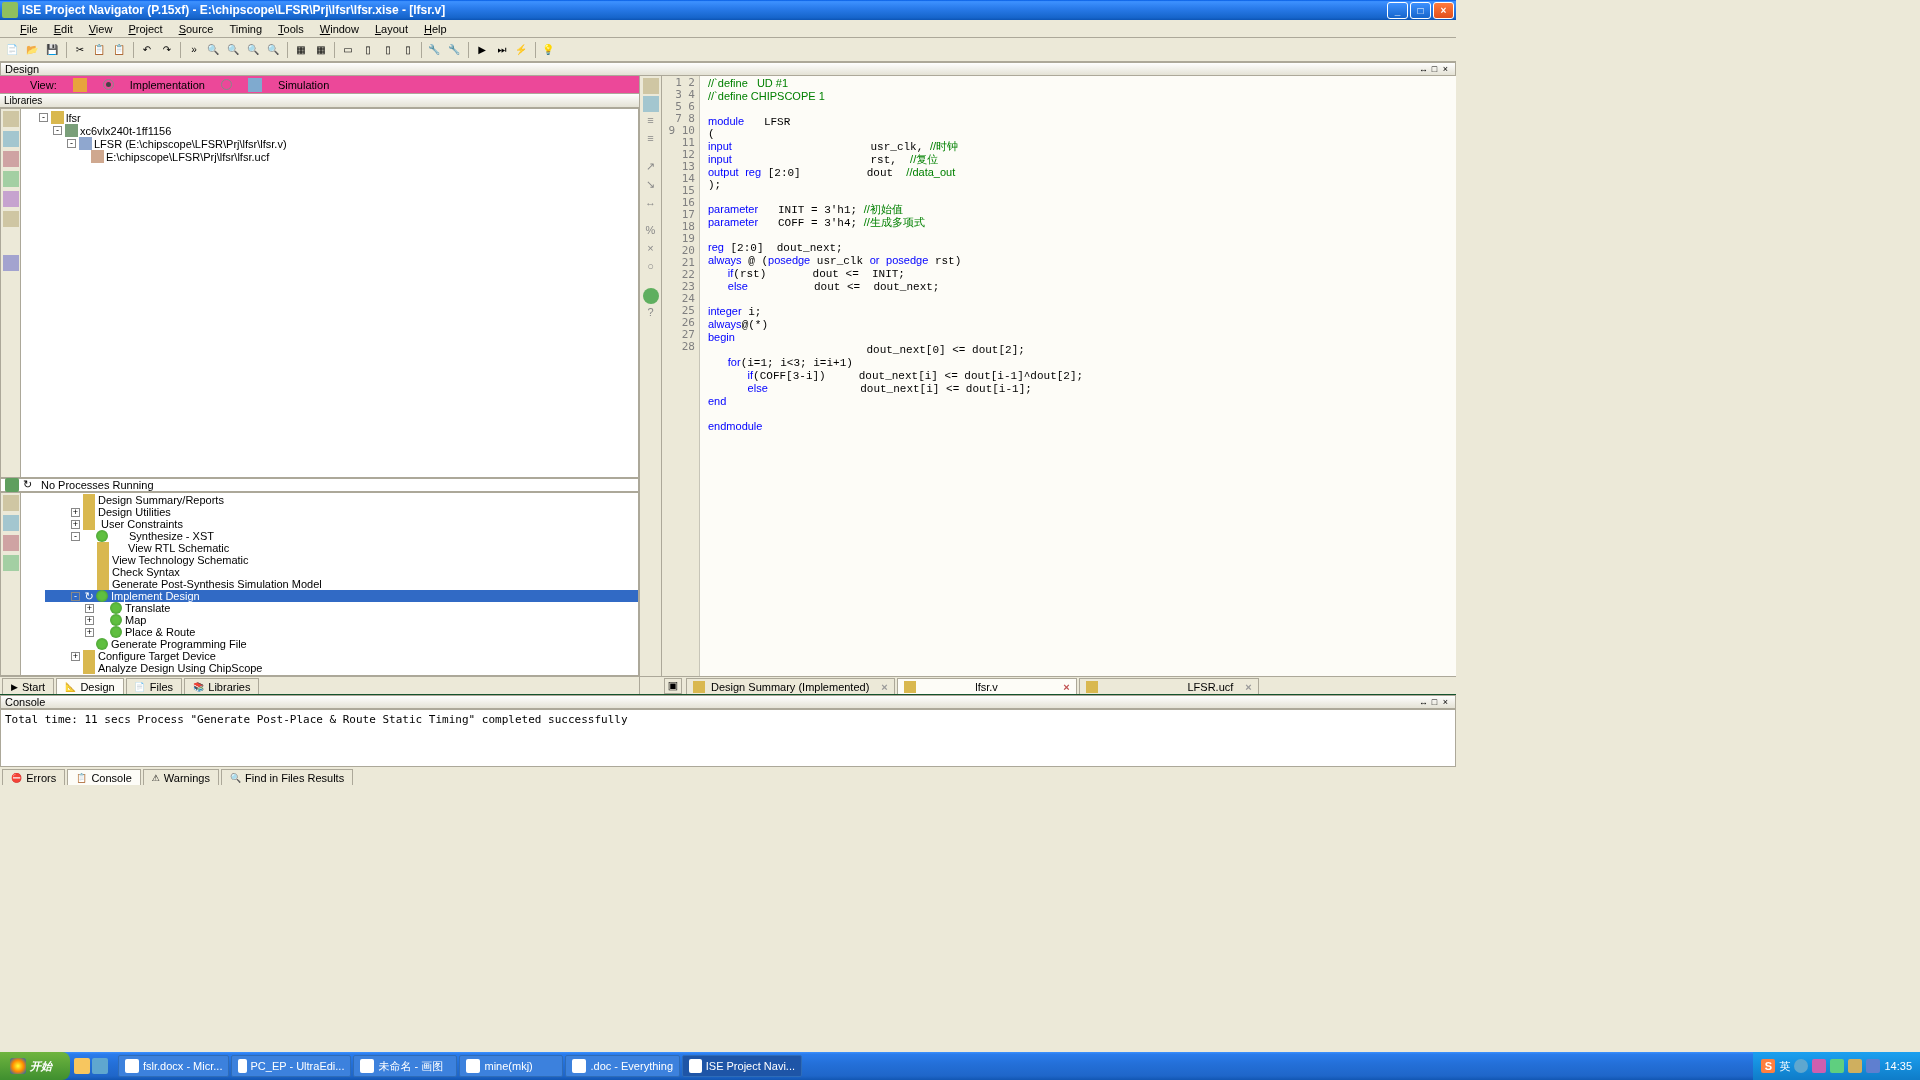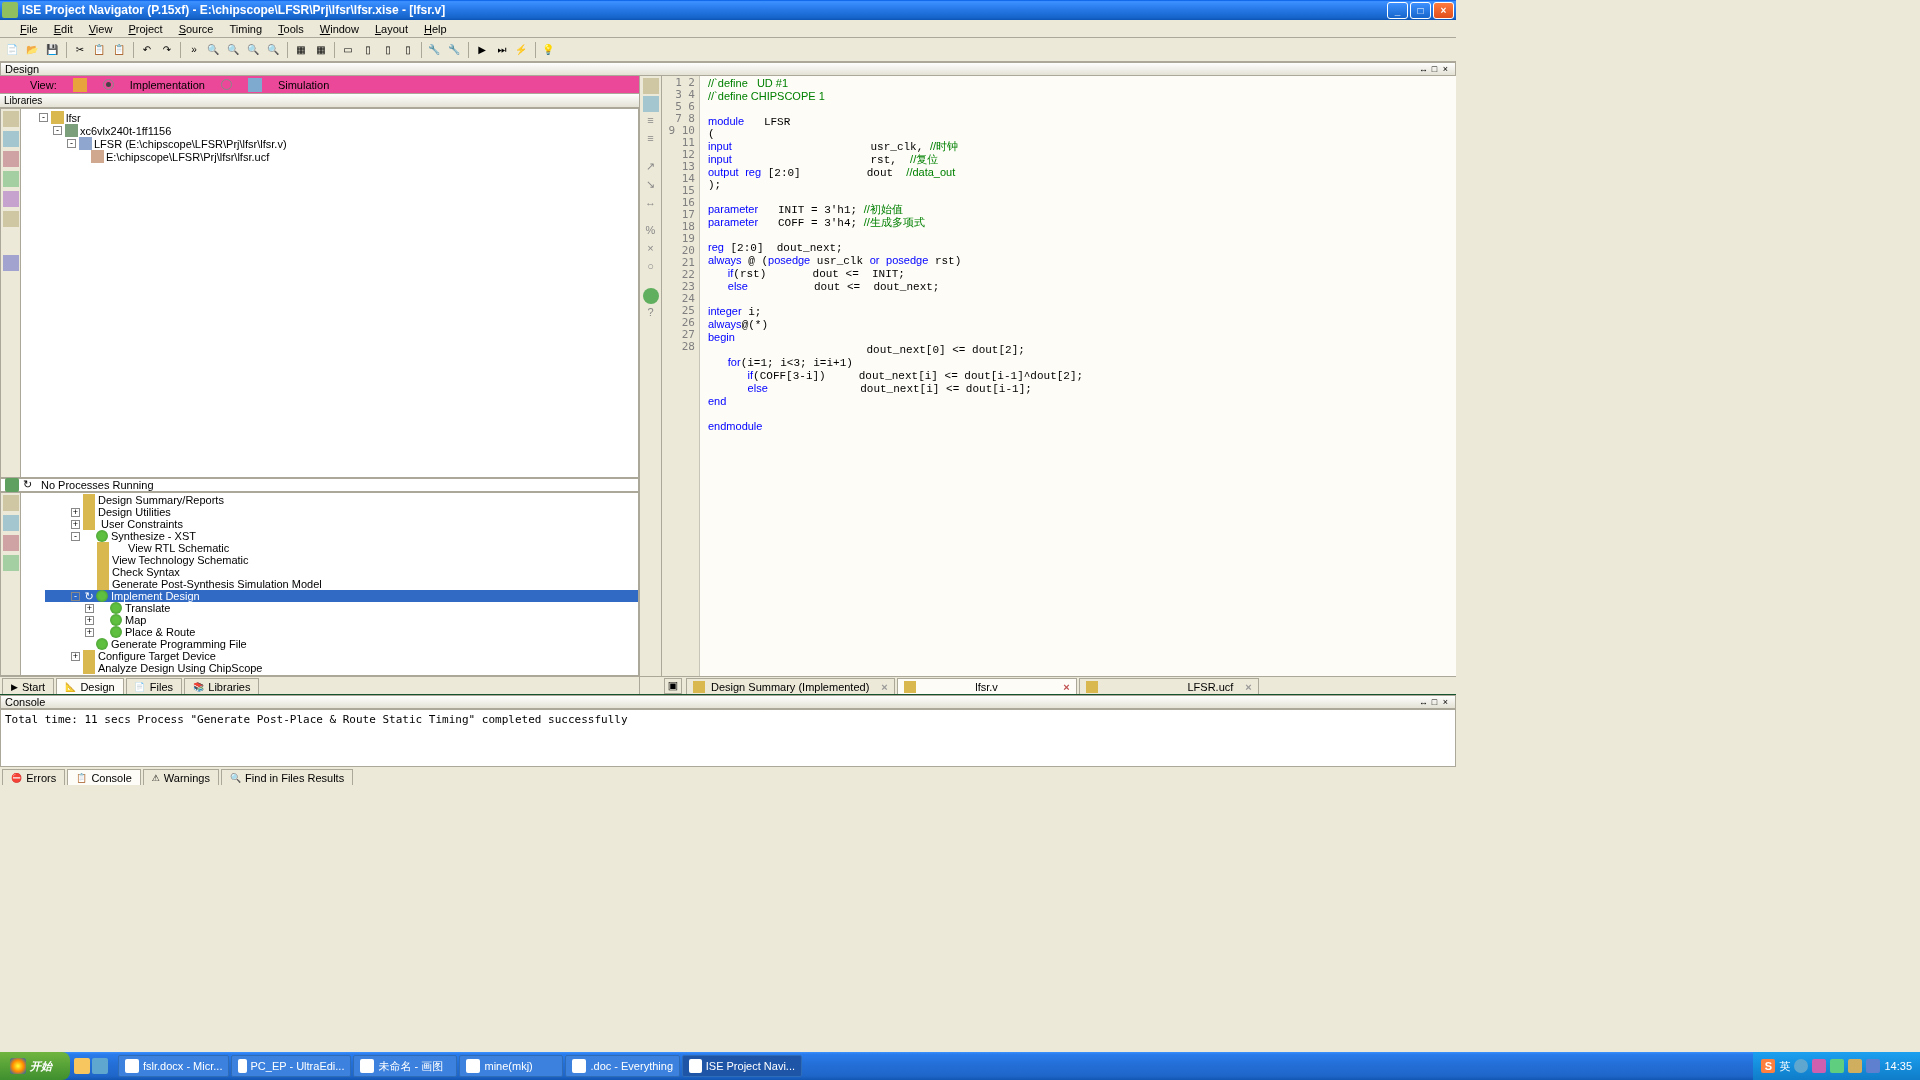--- a/index.html
+++ b/index.html
@@ -245,21 +245,21 @@
               <span style="width:24px;display:inline-block;"></span>
               <span class="expander">+</span>
               <span class="status-ico" style="background:#d9b84f;"></span>
               <span style="margin-left:5px;">User Constraints</span>
             </div>
             <div class="proc-row">
               <span style="width:24px;display:inline-block;"></span>
               <span class="expander">-</span>
               <span class="status-ico" style="color:#fff;text-align:center;line-height:12px;">↻</span>
               <span class="status-ico ok"></span>
-              <span style="margin-left:2px;">Synthesize - XST</span>
+              <span style="margin-left:20px;">Synthesize - XST</span>
             </div>
             <div class="proc-row">
               <span style="width:38px;display:inline-block;"></span>
               <span style="width:12px;display:inline-block;"></span>
               <span class="status-ico" style="background:#d9b84f;"></span>
               <span style="margin-left:18px;">View RTL Schematic</span>
             </div>
             <div class="proc-row">
               <span style="width:38px;display:inline-block;"></span>
               <span style="width:12px;display:inline-block;"></span>

